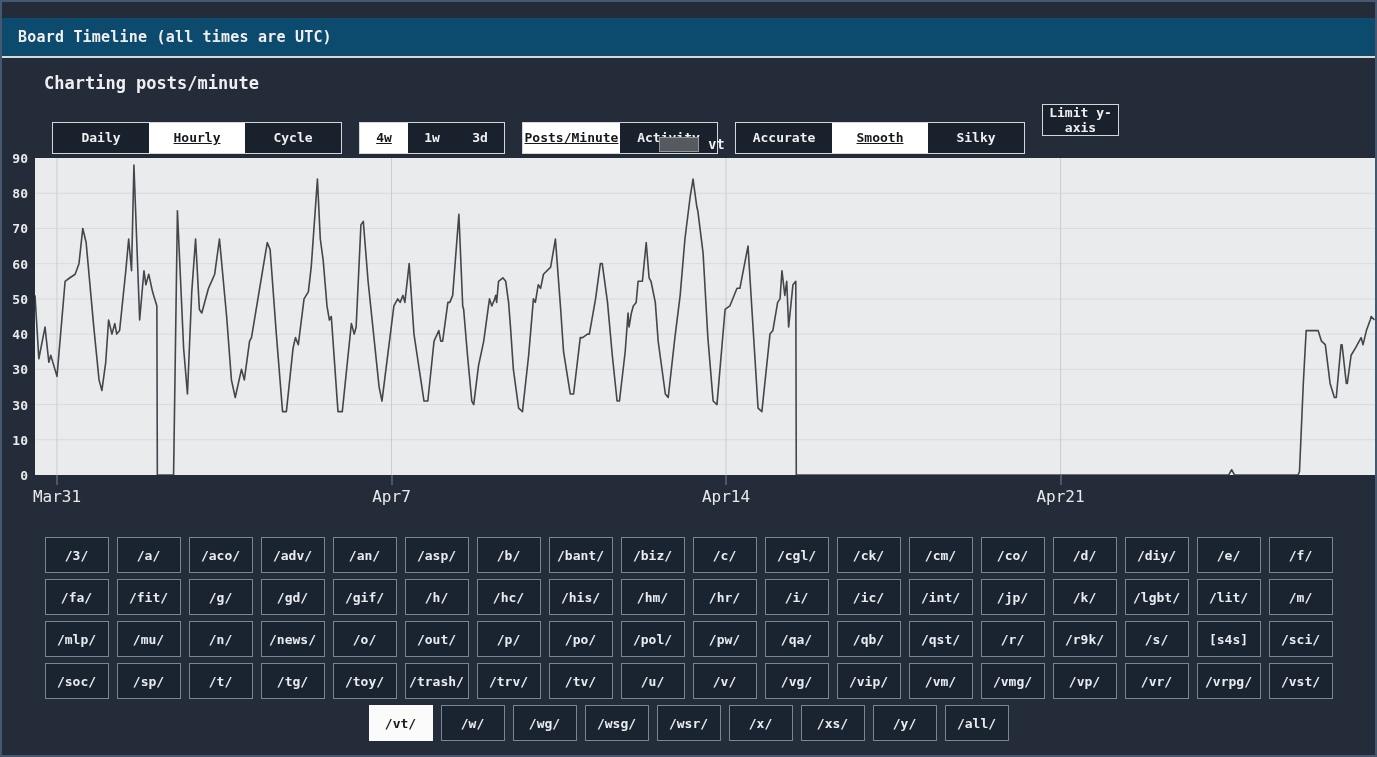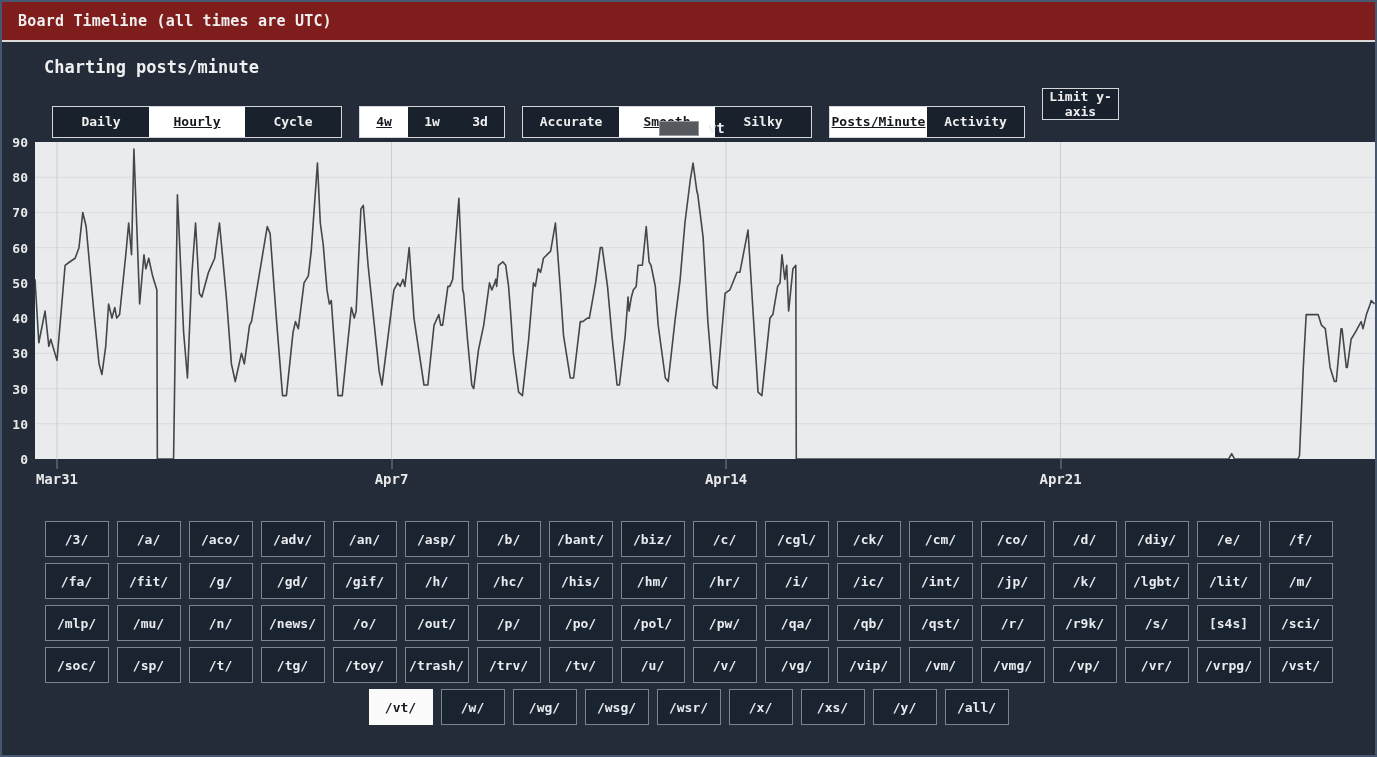--- a/index.html
+++ b/index.html
@@ -6,23 +6,23 @@
   html,body { height:100%; }
   body {
     width:1377px; height:757px;
     background:#242c3a;
     border:2px solid #46586f;
     font-family:"DejaVu Sans Mono", monospace;
     color:#efefef;
     overflow:hidden;
   }
   .titlebar {
-    background:#7f1d1d; height:40px; line-height:38px;
+    background:#0c4a6e; height:40px; line-height:38px;
     padding-left:16px; border-bottom:2px solid #d9d9d9;
-    font-size:15px; font-weight:bold; letter-spacing:0.2px;
+    font-size:15px; font-weight:bold; letter-spacing:0.2px;margin-top:16px;
   }
   .heading {
     margin:15px 0 11px 42px; font-size:17px; font-weight:bold;
   }
   .controls {
     display:flex; gap:17px; align-items:center; margin-left:50px; height:32px;
   }
   .btn-group {
     display:flex; border:1px solid #d4d6da; height:32px;margin-top:35px;
   }
@@ -54,21 +54,21 @@
   }
   .plot svg { position:absolute; left:0; top:0; width:100%; height:100%; display:block; }
   .ylab {
     position:absolute; right:calc(100% + 7px); transform:translateY(-50%);
     font-size:13px; font-weight:bold; color:#e9e9e9; line-height:1;
   }
   .xaxis { position:relative; margin-left:33px; height:32px; }
   .xtickmark { position:absolute; top:0; width:2px; height:10px; background:#4d5768; transform:translateX(-50%); }
   .xlab {
     position:absolute; top:12px; transform:translateX(-50%);
-    font-size:14px; font-weight:bold; color:#e9e9e9; white-space:nowrap;text-align:right;
+    font-size:16px; font-weight:normal; color:#e9e9e9; white-space:nowrap;text-align:right;
   }
   .boards {
     width:1292px; margin:30px auto 16px;
     display:flex; flex-wrap:wrap; gap:6px 8px; justify-content:center;
   }
   .board-btn {
     width:64px; height:36px;
     background:#1a2330; border:1px solid #7b8491; color:#e9ecef;
     font:bold 13px "DejaVu Sans Mono", monospace;
     display:flex; align-items:center; justify-content:center;
@@ -90,28 +90,28 @@
       <div class="btn-group g0">
         <button class="opt">Daily</button>
         <button class="opt sel">Hourly</button>
         <button class="opt">Cycle</button>
       </div>
       <div class="btn-group g1">
         <button class="opt sel">4w</button>
         <button class="opt">1w</button>
         <button class="opt">3d</button>
       </div>
+      <div class="btn-group g2">
+        <button class="opt sel">Posts/Minute</button>
+        <button class="opt">Activity</button>
+      </div>
       <div class="btn-group g3">
         <button class="opt">Accurate</button>
         <button class="opt sel">Smooth</button>
         <button class="opt">Silky</button>
-      </div>
-      <div class="btn-group g2">
-        <button class="opt sel">Posts/Minute</button>
-        <button class="opt">Activity</button>
       </div>
     </div>
   <button class="limit-btn">Limit y-axis</button>
 </div>
 
 <div class="legend-row">
   <span class="legend-swatch" id="legend-swatch" style="background: rgb(86, 89, 94);"></span>
   <span class="legend-label">vt</span>
 </div>
 

